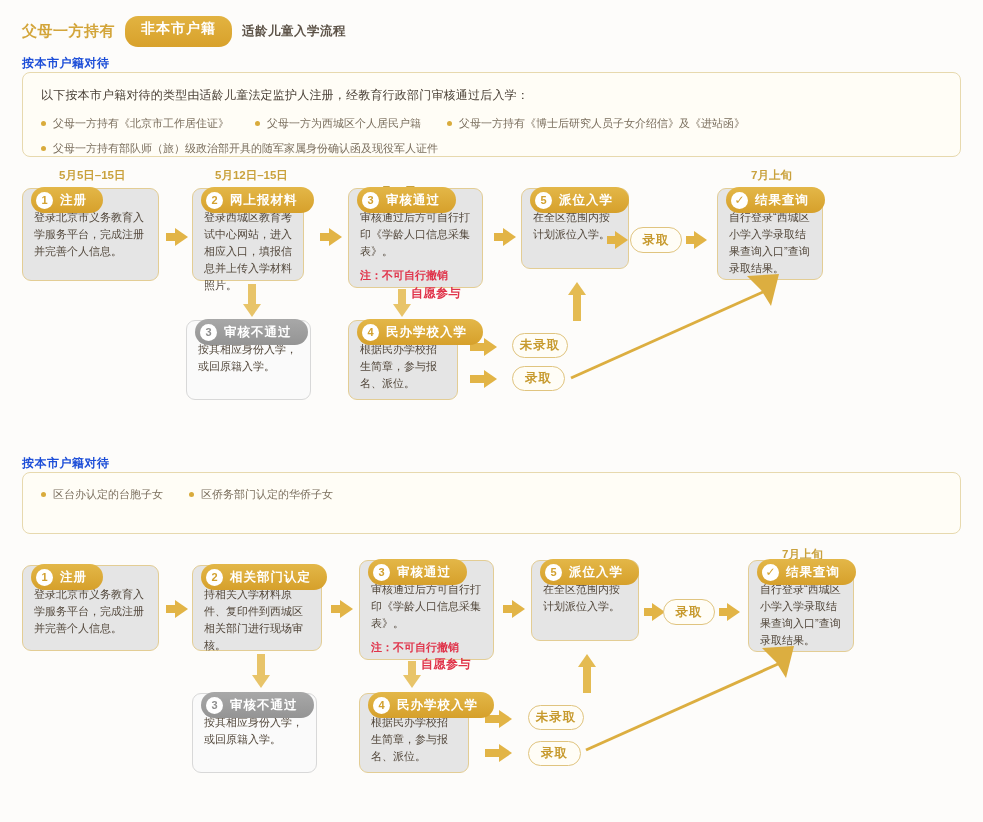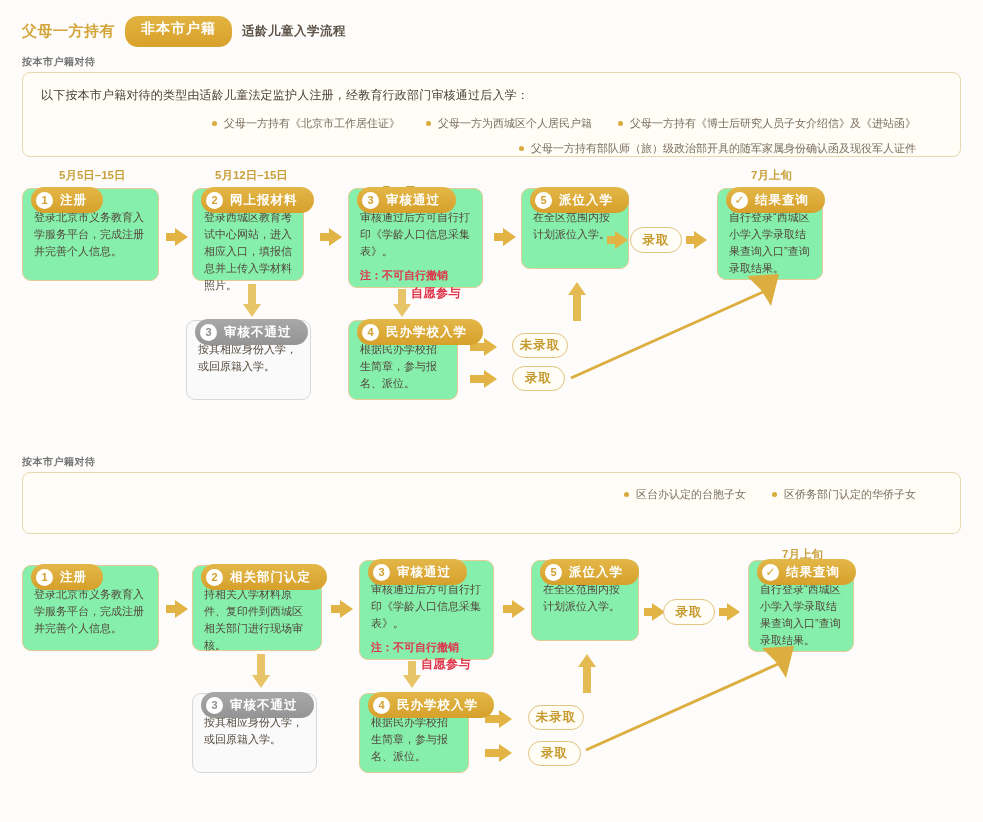--- a/index.html
+++ b/index.html
@@ -16,40 +16,40 @@
   .titlebar { position: absolute; left: 22px; top: 16px; display: flex; align-items: center; gap: 10px; }
   .title-main { font-size: 15px; font-weight: bold; color: #d3a53a; letter-spacing: .5px; }
   .title-pill {
     font-size: 14px; font-weight: bold; color: #ffffff;
     background: linear-gradient(180deg, #e2b341 0%, #d8a12b 100%);
     border-radius: 13px; padding: 4px 16px 9px; letter-spacing: 1px;
   }
   .title-sub { font-size: 12.5px; font-weight: bold; color: #5d5348; letter-spacing: .5px; }
 
   
-  .sec-head { position: absolute; font-size: 10px; font-weight: bold; color: #737373; letter-spacing: .5px; }
+  .sec-head { position: absolute; font-size: 12px; font-weight: bold; color: #1d4ed8; letter-spacing: .5px; }
 
   
   .infobox {
     position: absolute; border: 1px solid #e7d9ae; border-radius: 8px;
     background: #fffdf6; padding: 14px 18px 12px;
   }
   .info-lead { font-size: 12px; font-weight: normal; color: #4a4036; letter-spacing: .2px; margin-bottom: 12px; }
-  .info-rows { display: flex; flex-direction: column; gap: 10px; align-items: flex-end; }
+  .info-rows { display: flex; flex-direction: column; gap: 10px; }
   .info-row { display: flex; flex-wrap: wrap; align-items: center; }
   .bullet { font-size: 11px; color: #7a6e5d; display: inline-flex; align-items: center; margin-right: 26px; white-space: nowrap; }
   .bullet::before {
     content: ""; width: 5px; height: 5px; border-radius: 50%;
     background: #d9ab3c; margin-right: 7px; flex: 0 0 auto;
   }
 
   
   .card { position: absolute; }
   .card-body {
-    border: 1.5px solid #e3cd94; border-radius: 9px; background: #86efac;
+    border: 1.5px solid #e3cd94; border-radius: 9px; background: #e5e5e5;
     padding: 20px 11px 11px; width: 100%; height: 100%;
   }
   .card.gray .card-body { border-color: #d8d8d8; background: #fafafa; }
   .card-head {
     position: absolute; left: 9px; top: -1px; z-index: 3;
     display: inline-flex; align-items: center; gap: 7px;
     background: linear-gradient(180deg, #e3b748 0%, #d6a02b 100%);
     border-radius: 15px; padding: 4px 16px 4px 5px; height: 26px;
   }
   .card.gray .card-head { background: linear-gradient(180deg, #a8a8a8 0%, #949494 100%); }

